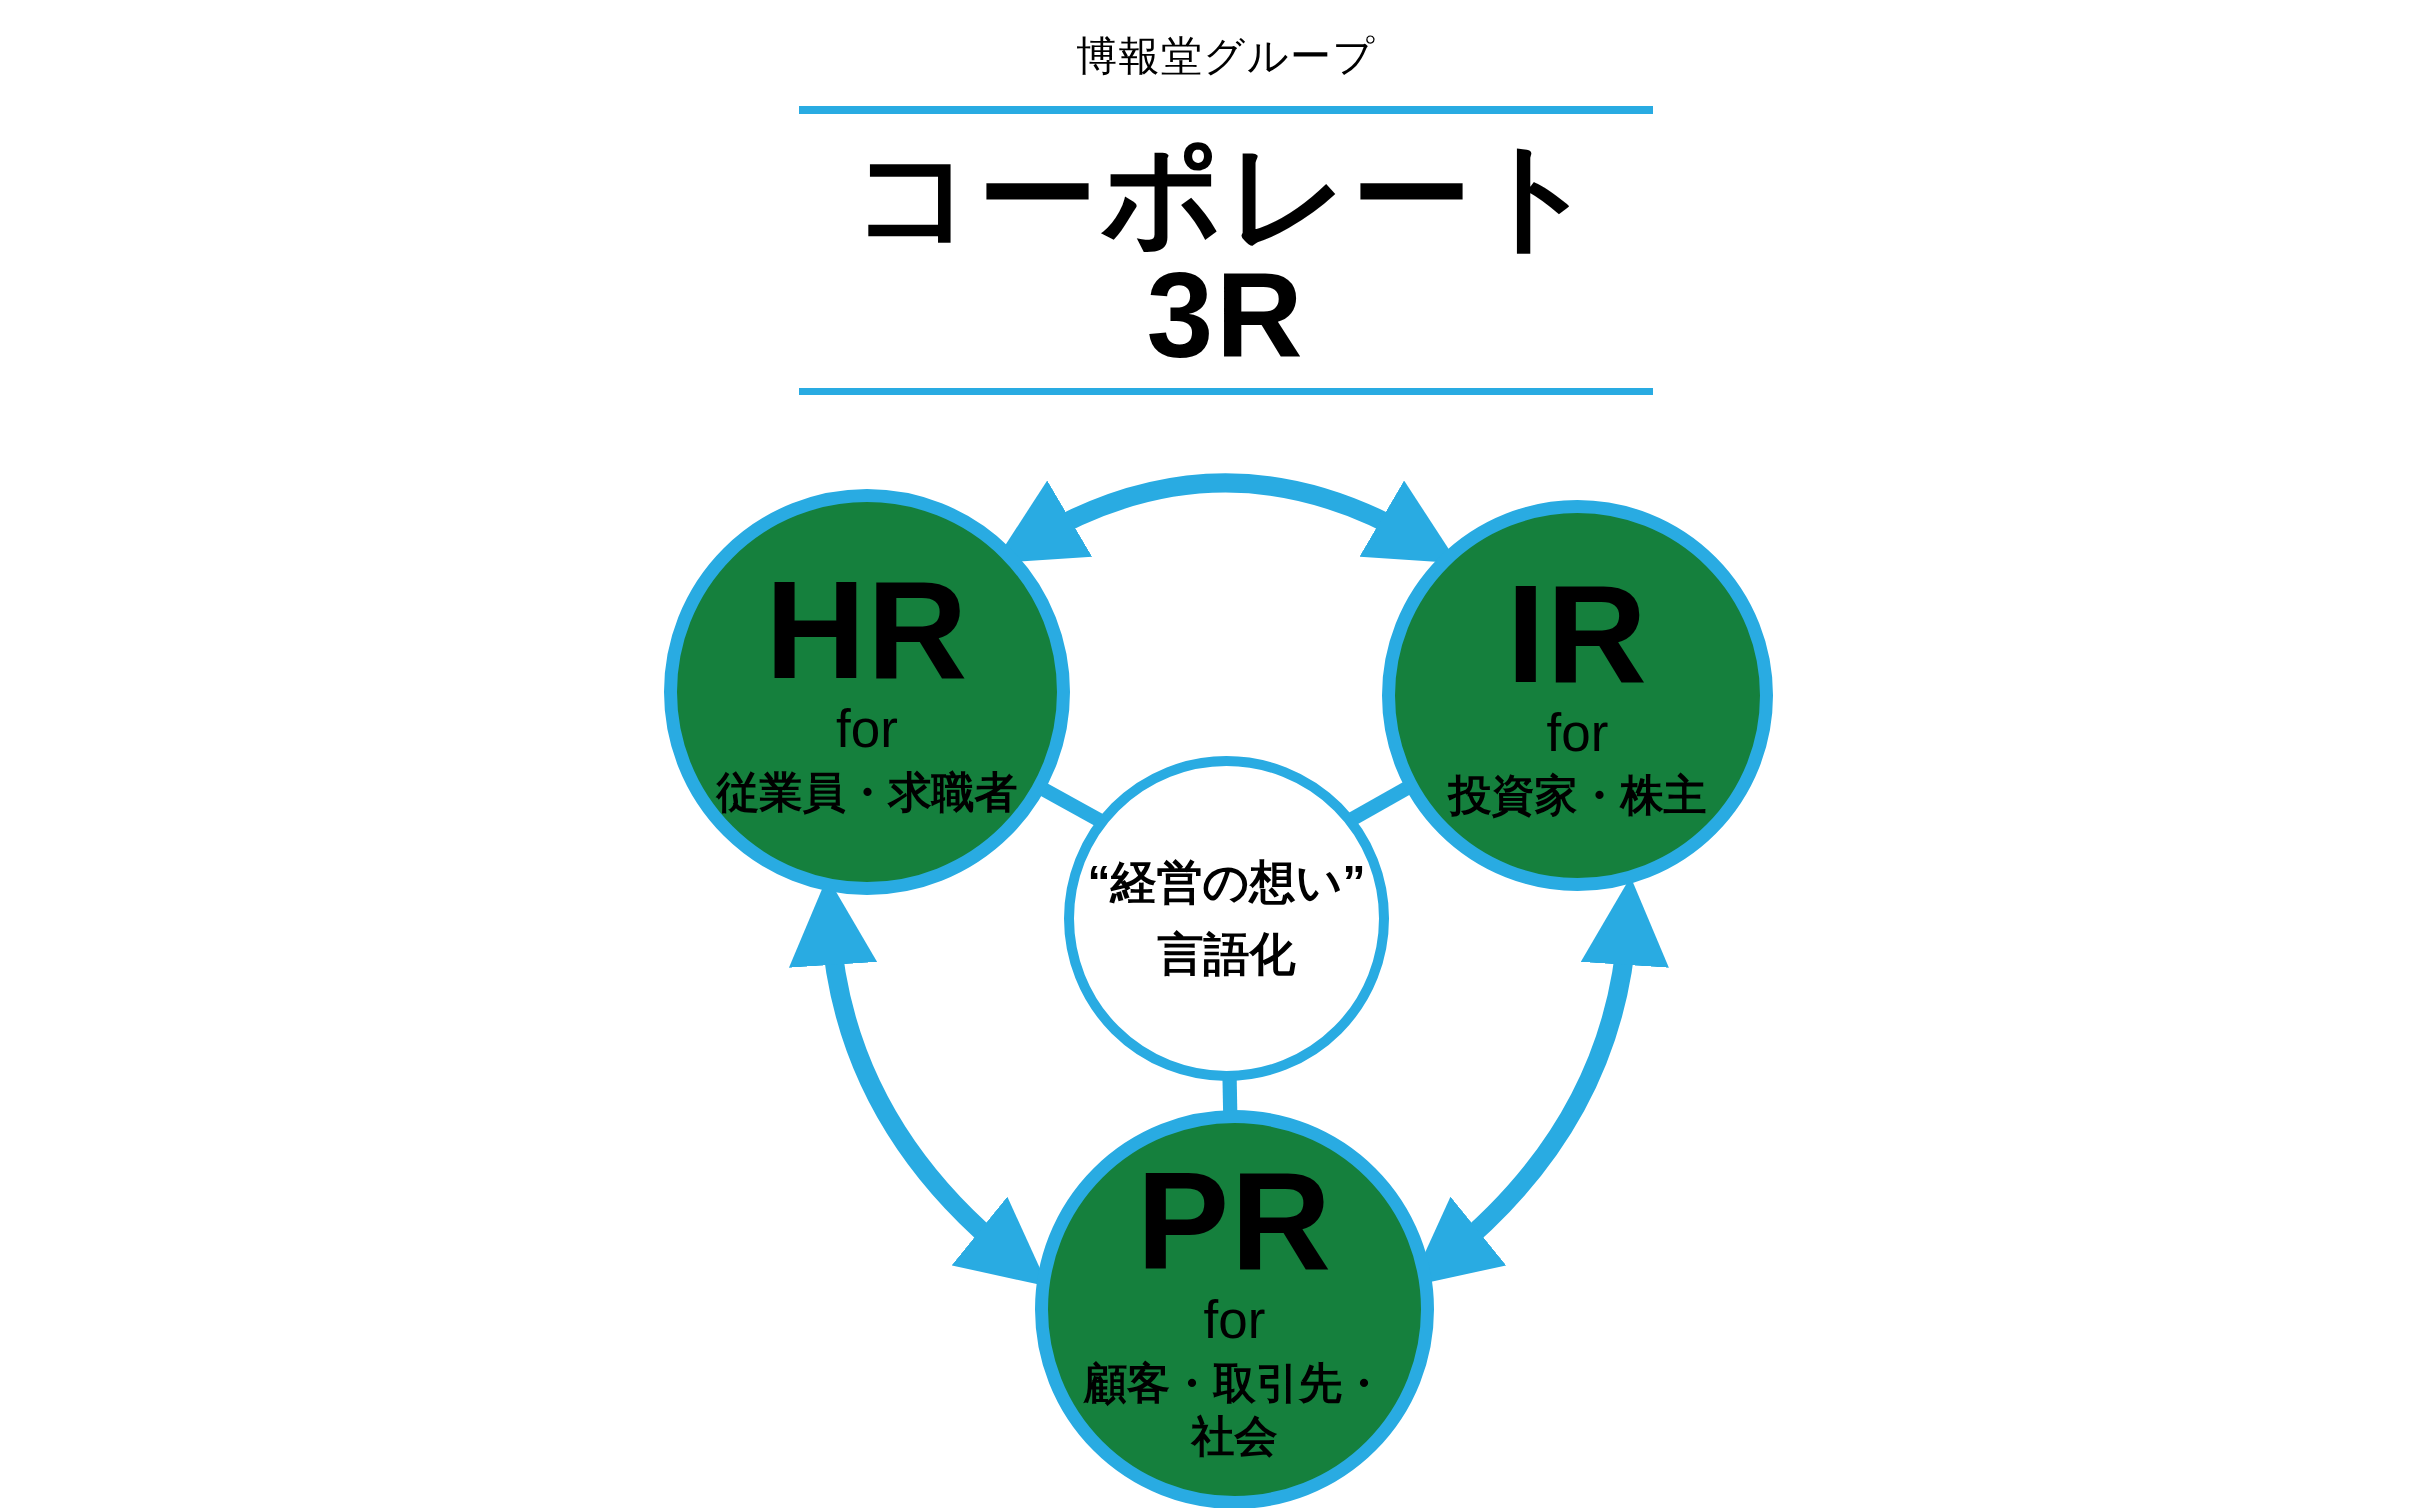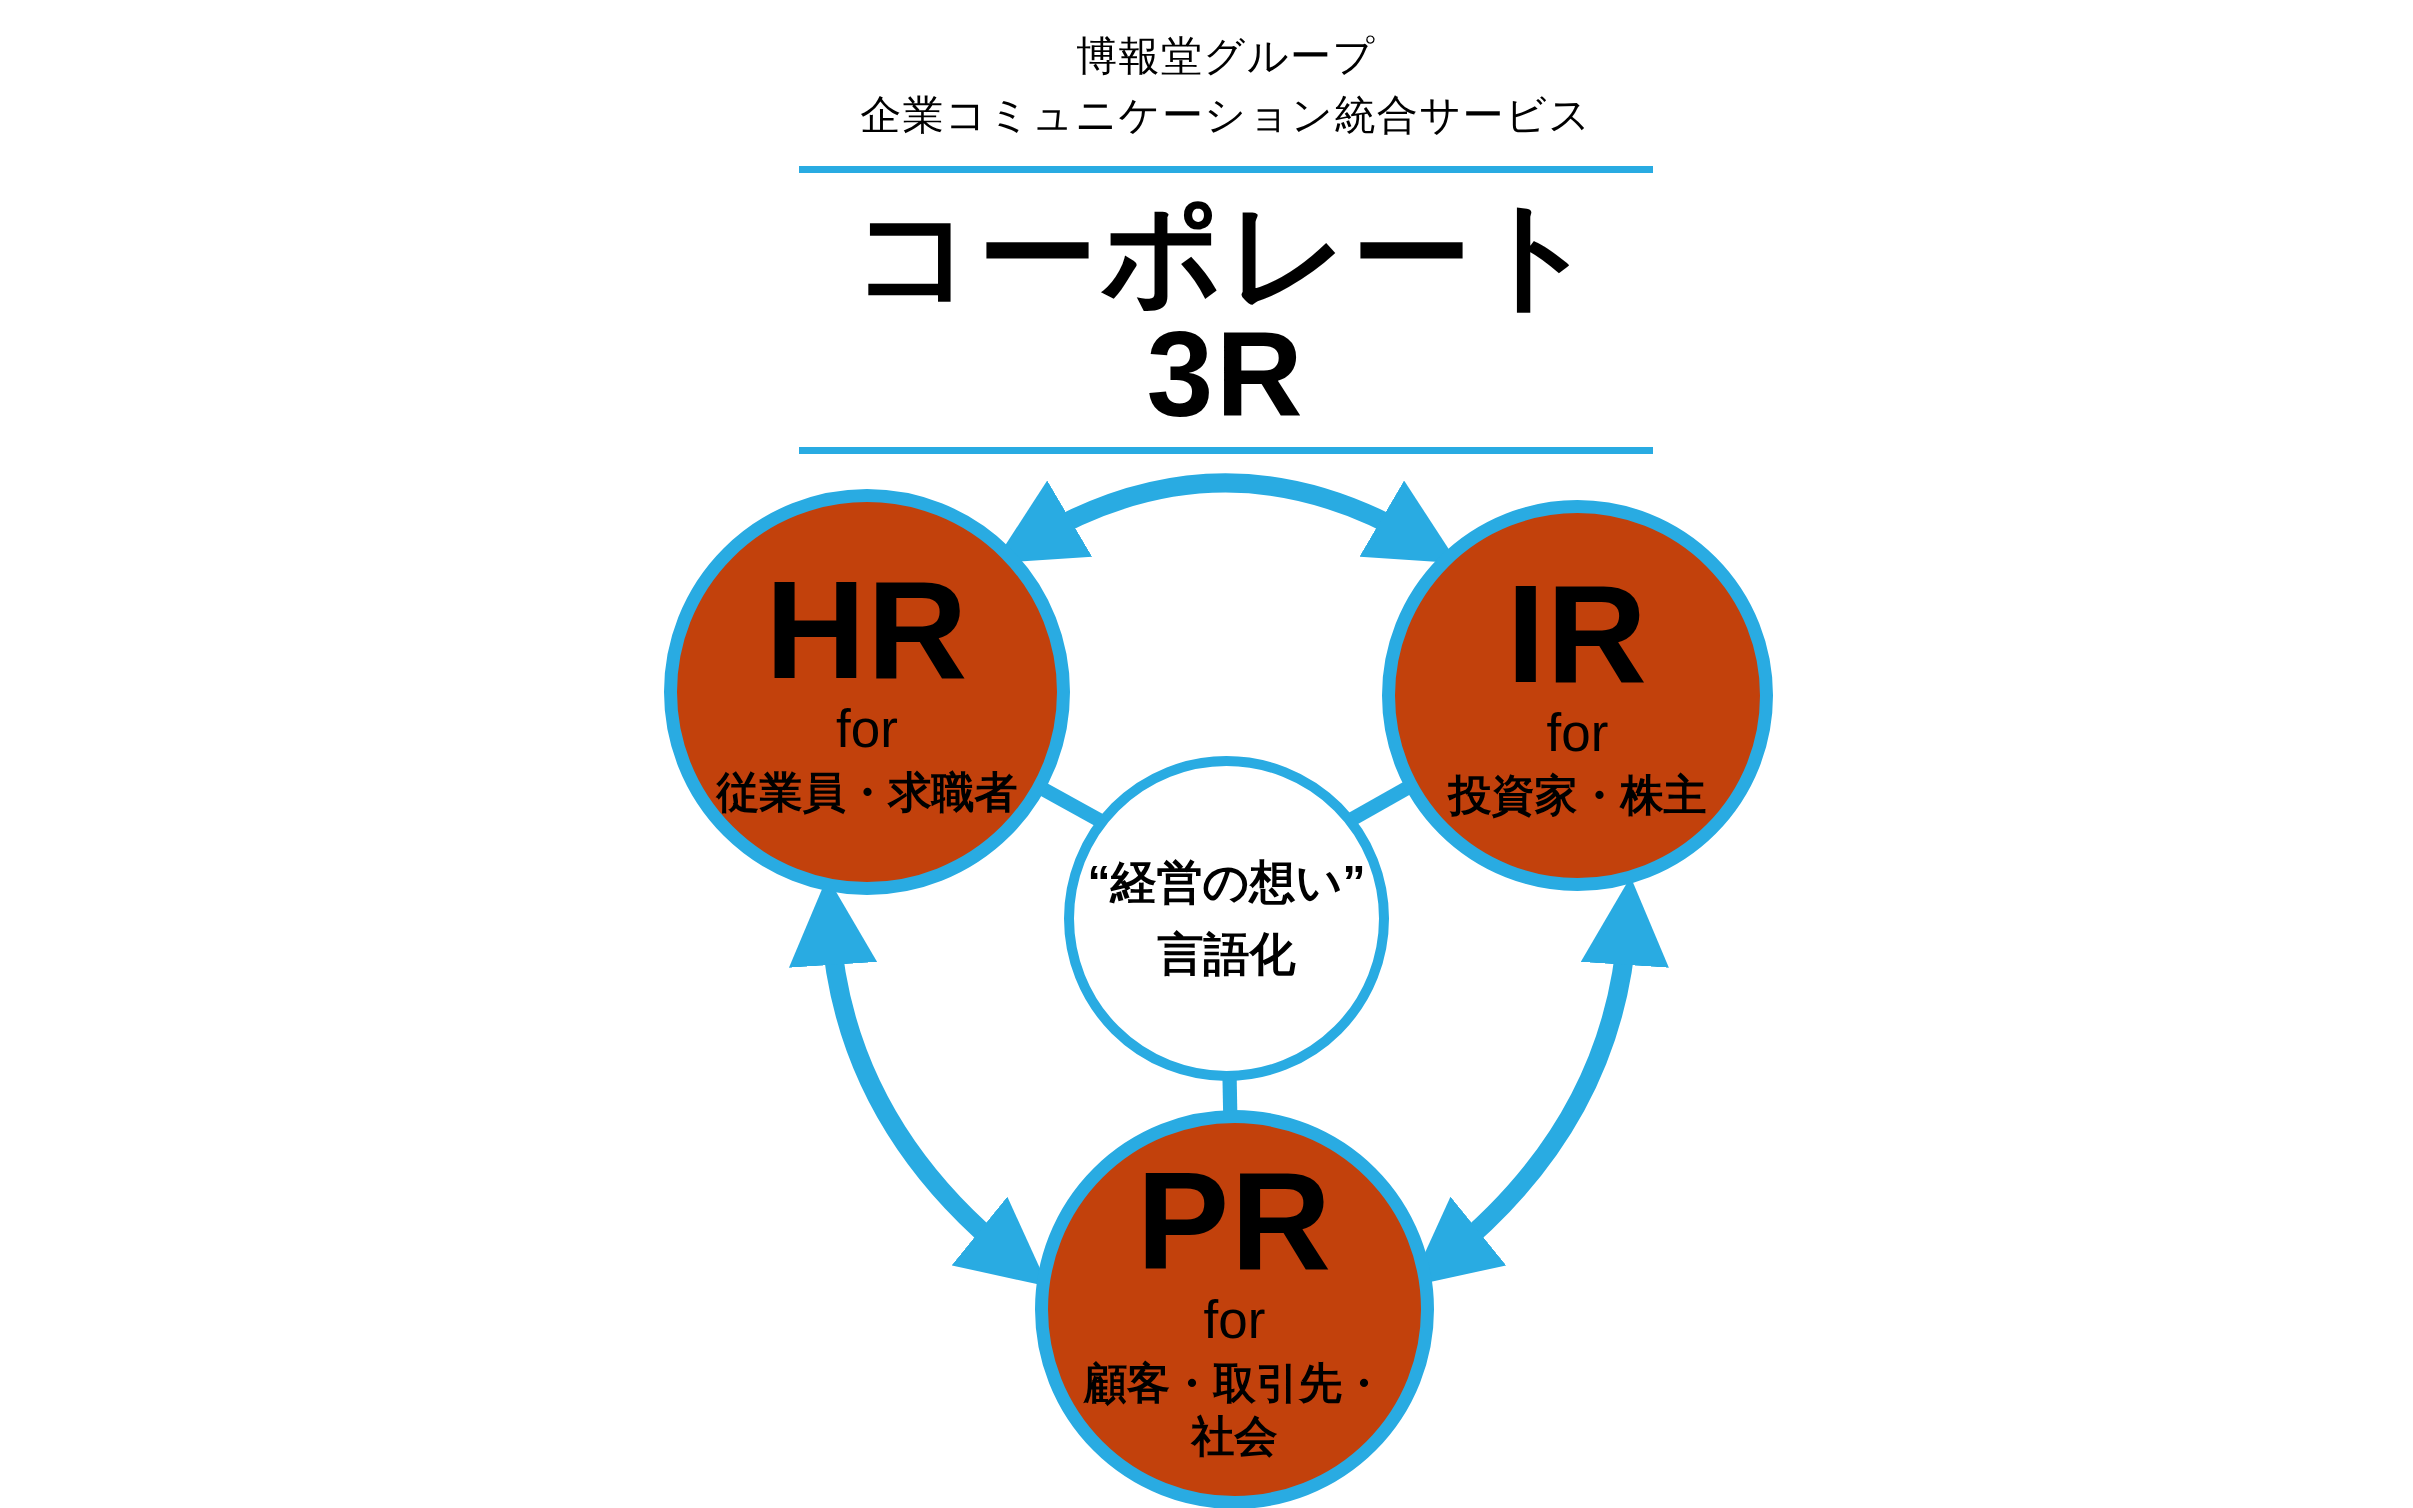--- a/index.html
+++ b/index.html
@@ -62,21 +62,21 @@
     border-radius: 50%;
     box-sizing: border-box;
     display: flex;
     flex-direction: column;
     align-items: center;
     justify-content: center;
     text-align: center;
     z-index: 1;
   }
   .node {
-    background: #c2410c;
+    background: #15803d;
     border: 13px solid #29ABE2;
   }
   .node .abbr {
     font-size: 139px;
     font-weight: 800;
     line-height: 0.95;
     letter-spacing: 1.4px;
   }
   .node .for-label {
     font-size: 53px;
@@ -110,21 +110,20 @@
     line-height: 1.55;
   }
 </style>
 </head>
 <body>
 
 <div class="stage">
 
   <div class="header">
     <div class="sub">博報堂グループ</div>
-    <div class="sub">企業コミュニケーション統合サービス</div>
     <div class="rule top"></div>
     <div class="big-title">コーポレート3R</div>
     <div class="rule bottom"></div>
   </div>
 
   <svg class="diagram-svg" viewBox="0 0 3391 2119" xmlns="http://www.w3.org/2000/svg" aria-hidden="true">
     <defs>
       <marker id="arrowhead" viewBox="0 0 10 10" refX="4.5" refY="5" markerWidth="4.6" markerHeight="4.6" orient="auto-start-reverse">
         <path d="M0,0 L10,5 L0,10 z" fill="#29ABE2"></path>
       </marker>

